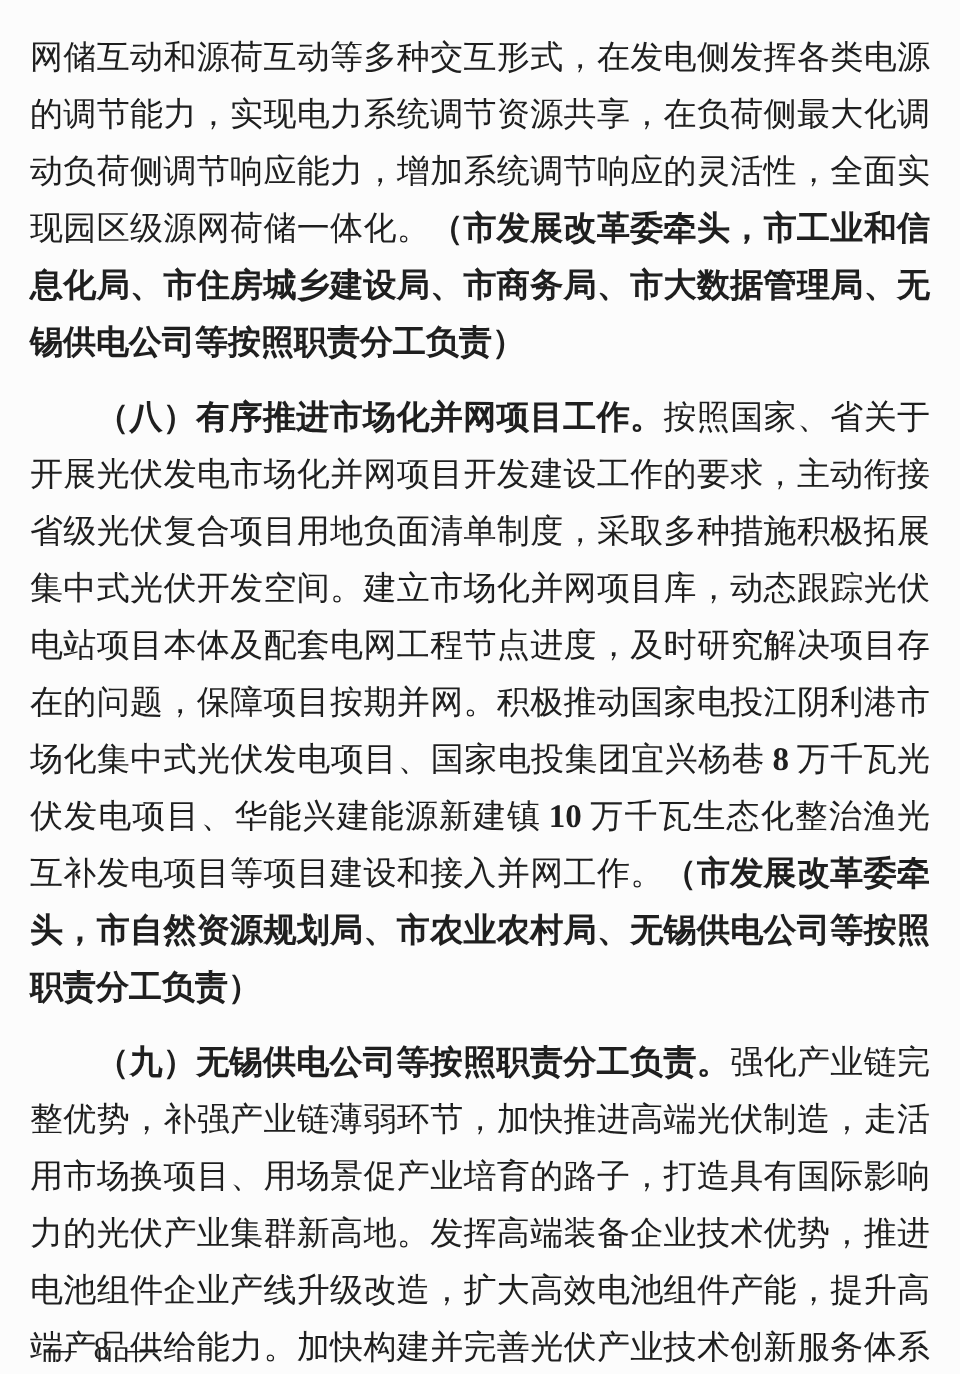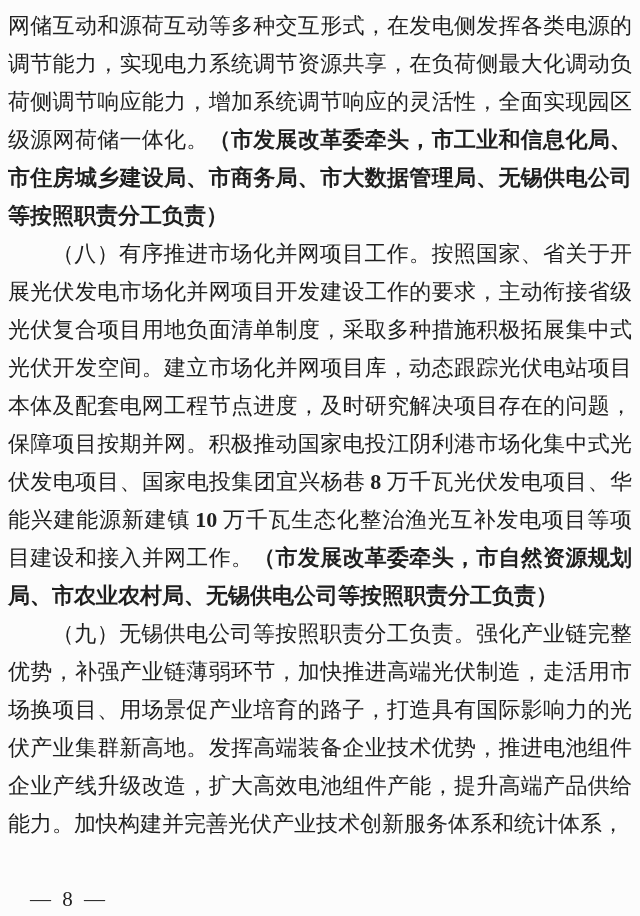--- a/index.html
+++ b/index.html
@@ -13,35 +13,35 @@
     height: 916px;
     background: #fcfcfc;
     overflow: hidden;
     font-family: "Liberation Serif", "DejaVu Serif", serif;
     color: #1f1f1f;
   }
   .content {
     padding: 7px 8px 0 8px;
   }
   p.para {
-    margin: 0;
+    margin: 12px;
     font-size: 22px;
     line-height: 38px;
     text-align: justify;
     text-justify: inter-character;
     color: #1f1f1f;
   }
   p.para.indent {
     text-indent: 2em;
   }
   .seg-body {
     font-weight: normal;
   }
   .seg-heading {
-    font-weight: normal;
+    font-weight: bold;
   }
   .seg-em {
     font-weight: bold;
   }
   .seg-num {
     font-family: "Liberation Serif", serif;
     font-weight: bold;
     padding: 0 5px;
   }
   .footer {

